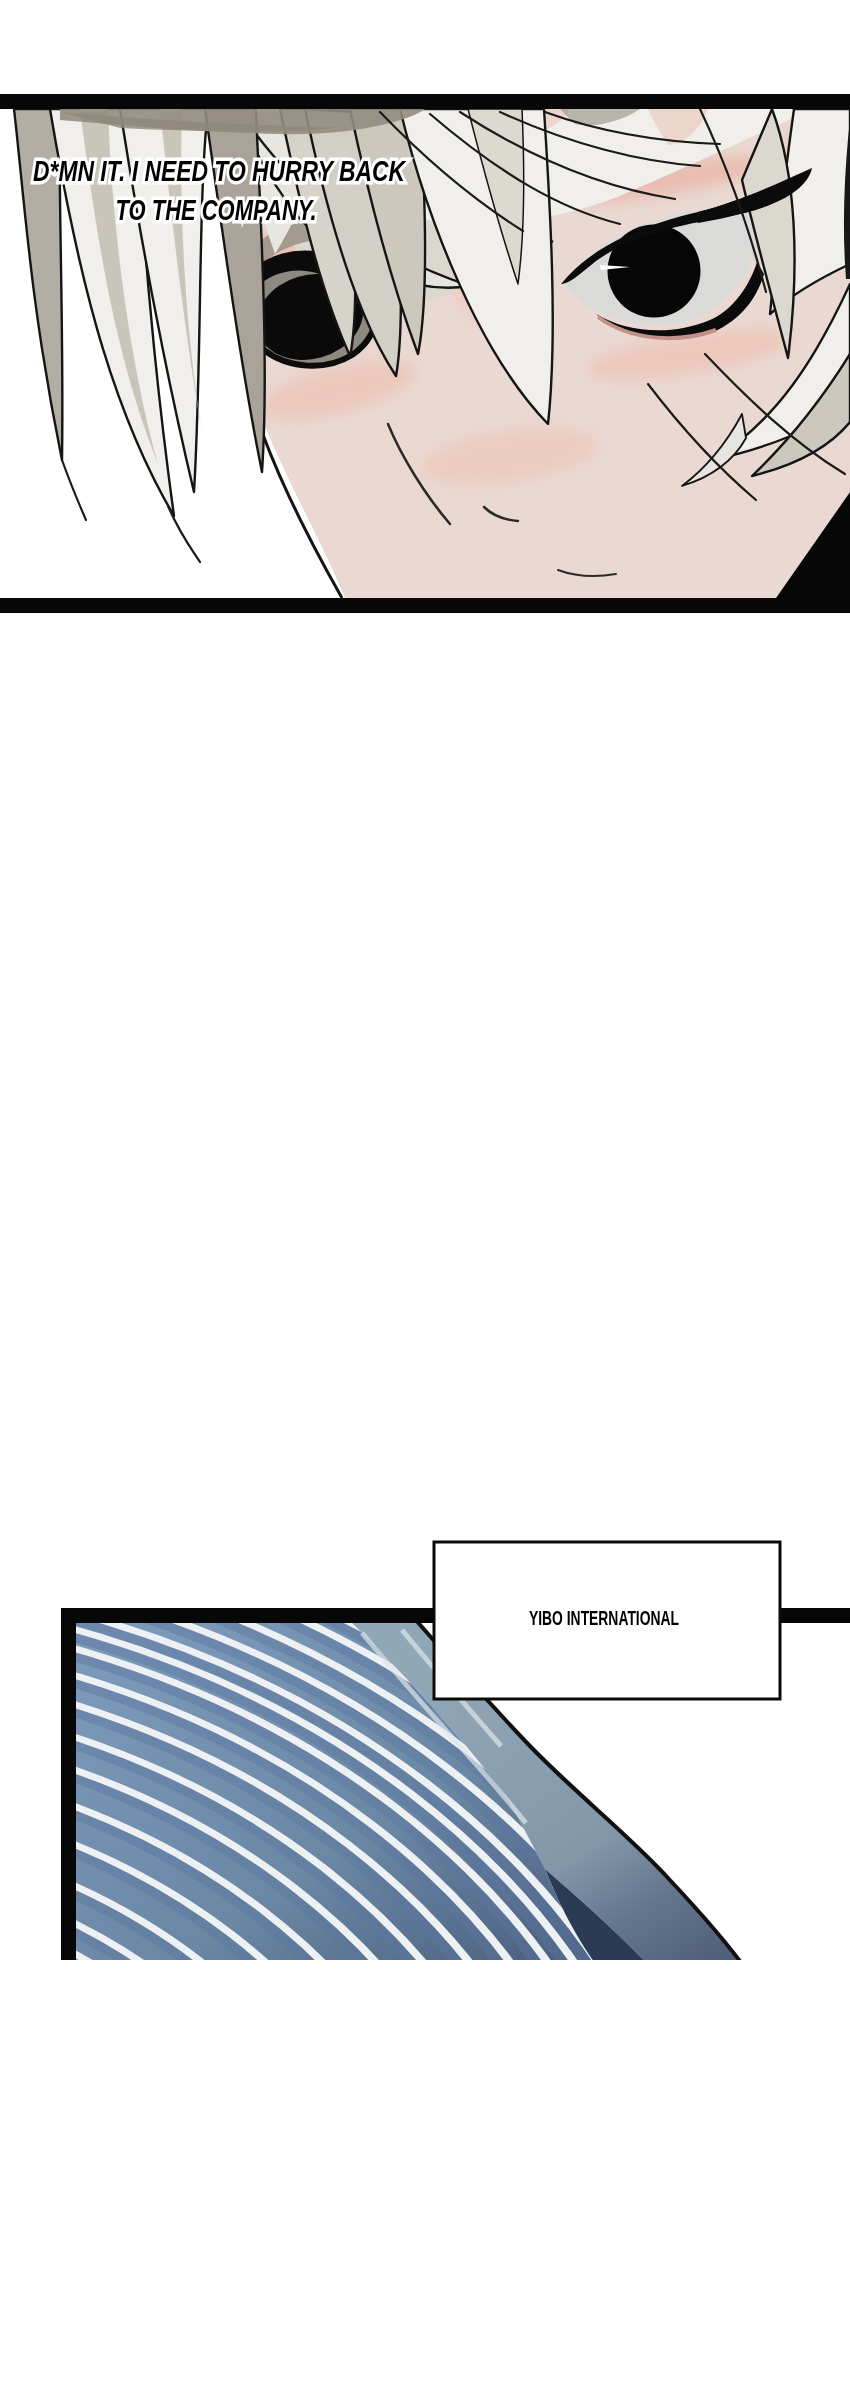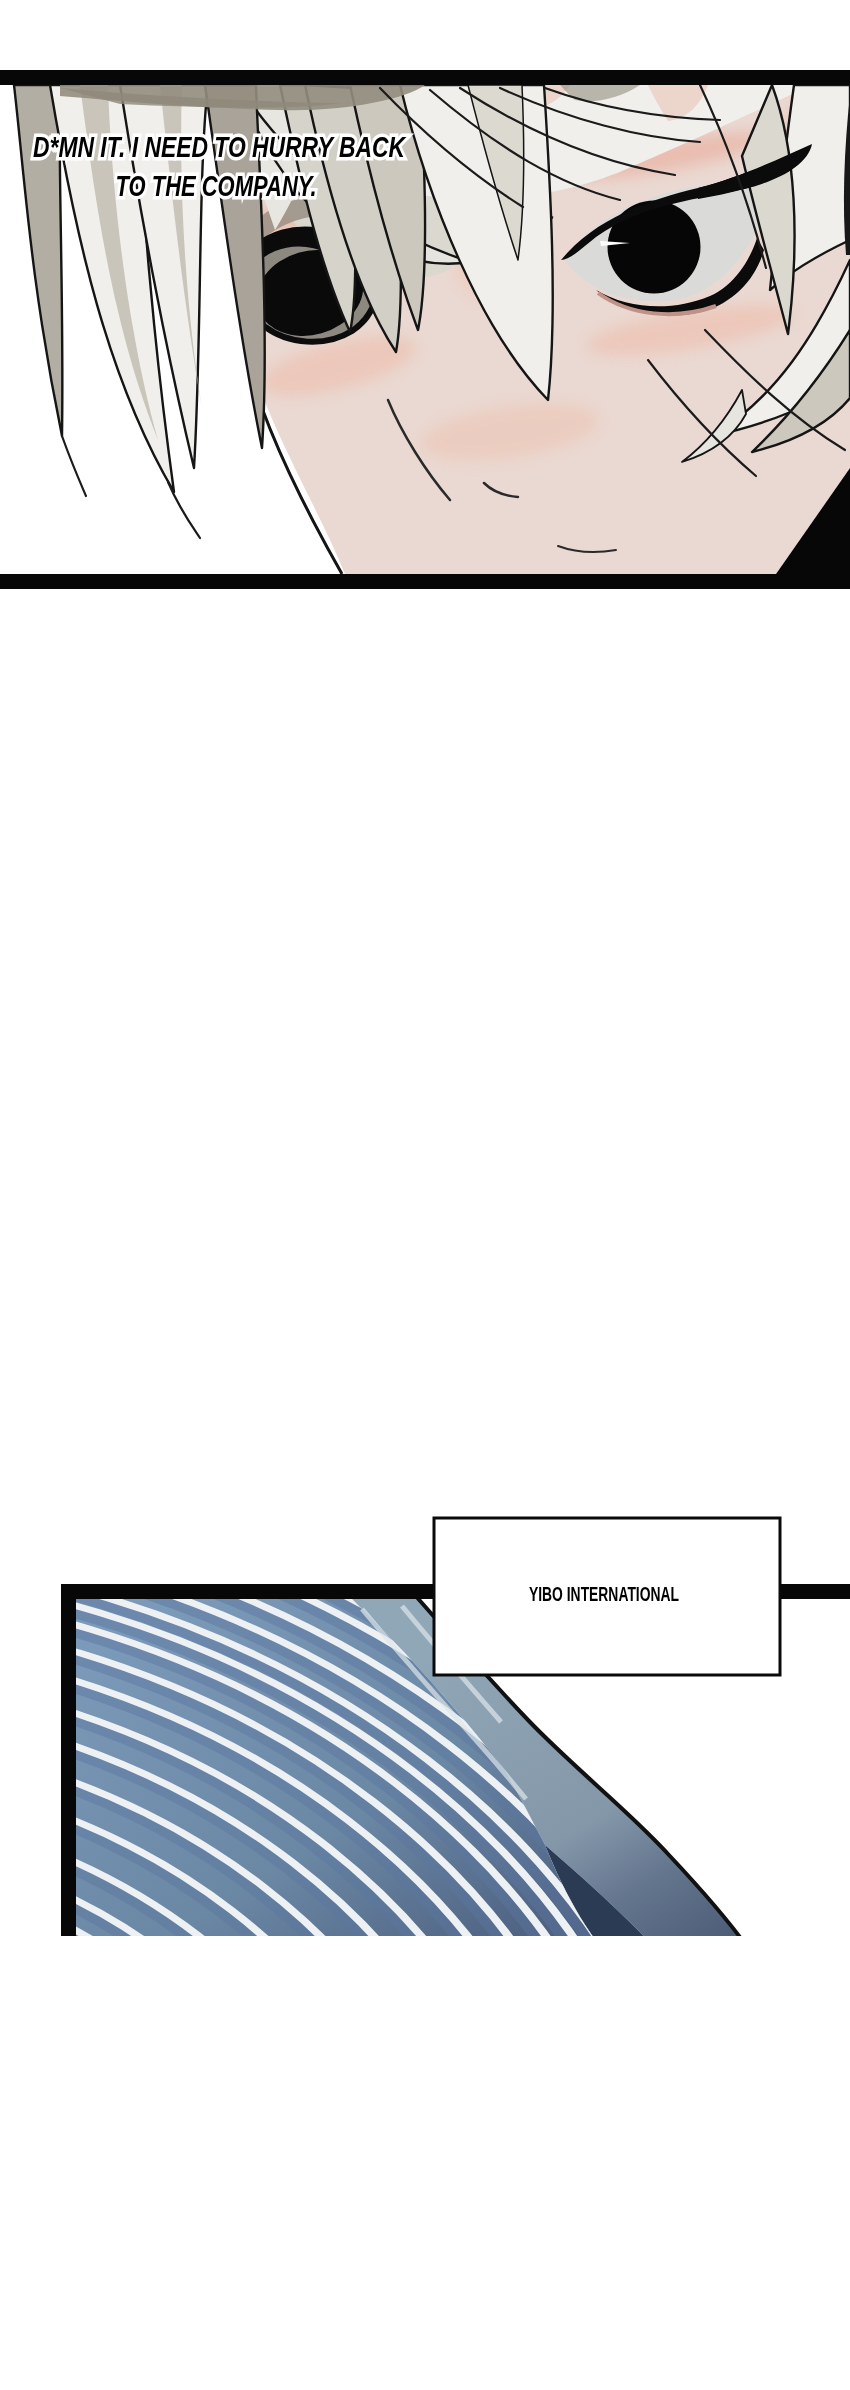--- a/index.html
+++ b/index.html
@@ -1,16 +1,16 @@
 <!DOCTYPE html>
 <html><head>
 <meta charset="utf-8">
 <style>
   html,body{margin:0;padding:0;background:#ffffff;}
-  #page{position:relative;width:850px;height:1936px;background:#0ea5e9;overflow:hidden;}
+  #page{position:relative;width:850px;height:1936px;background:#0ea5e9;overflow:hidden;margin-top:24px;}
   svg{display:block;}
 </style>
 </head>
 <body>
 <div id="page">
 <svg width="850" height="2390" viewBox="0 0 850 2390">
 <defs>
   <filter id="soft" x="-40%" y="-40%" width="180%" height="180%">
           <feGaussianBlur stdDeviation="7"></feGaussianBlur>
         </filter>

